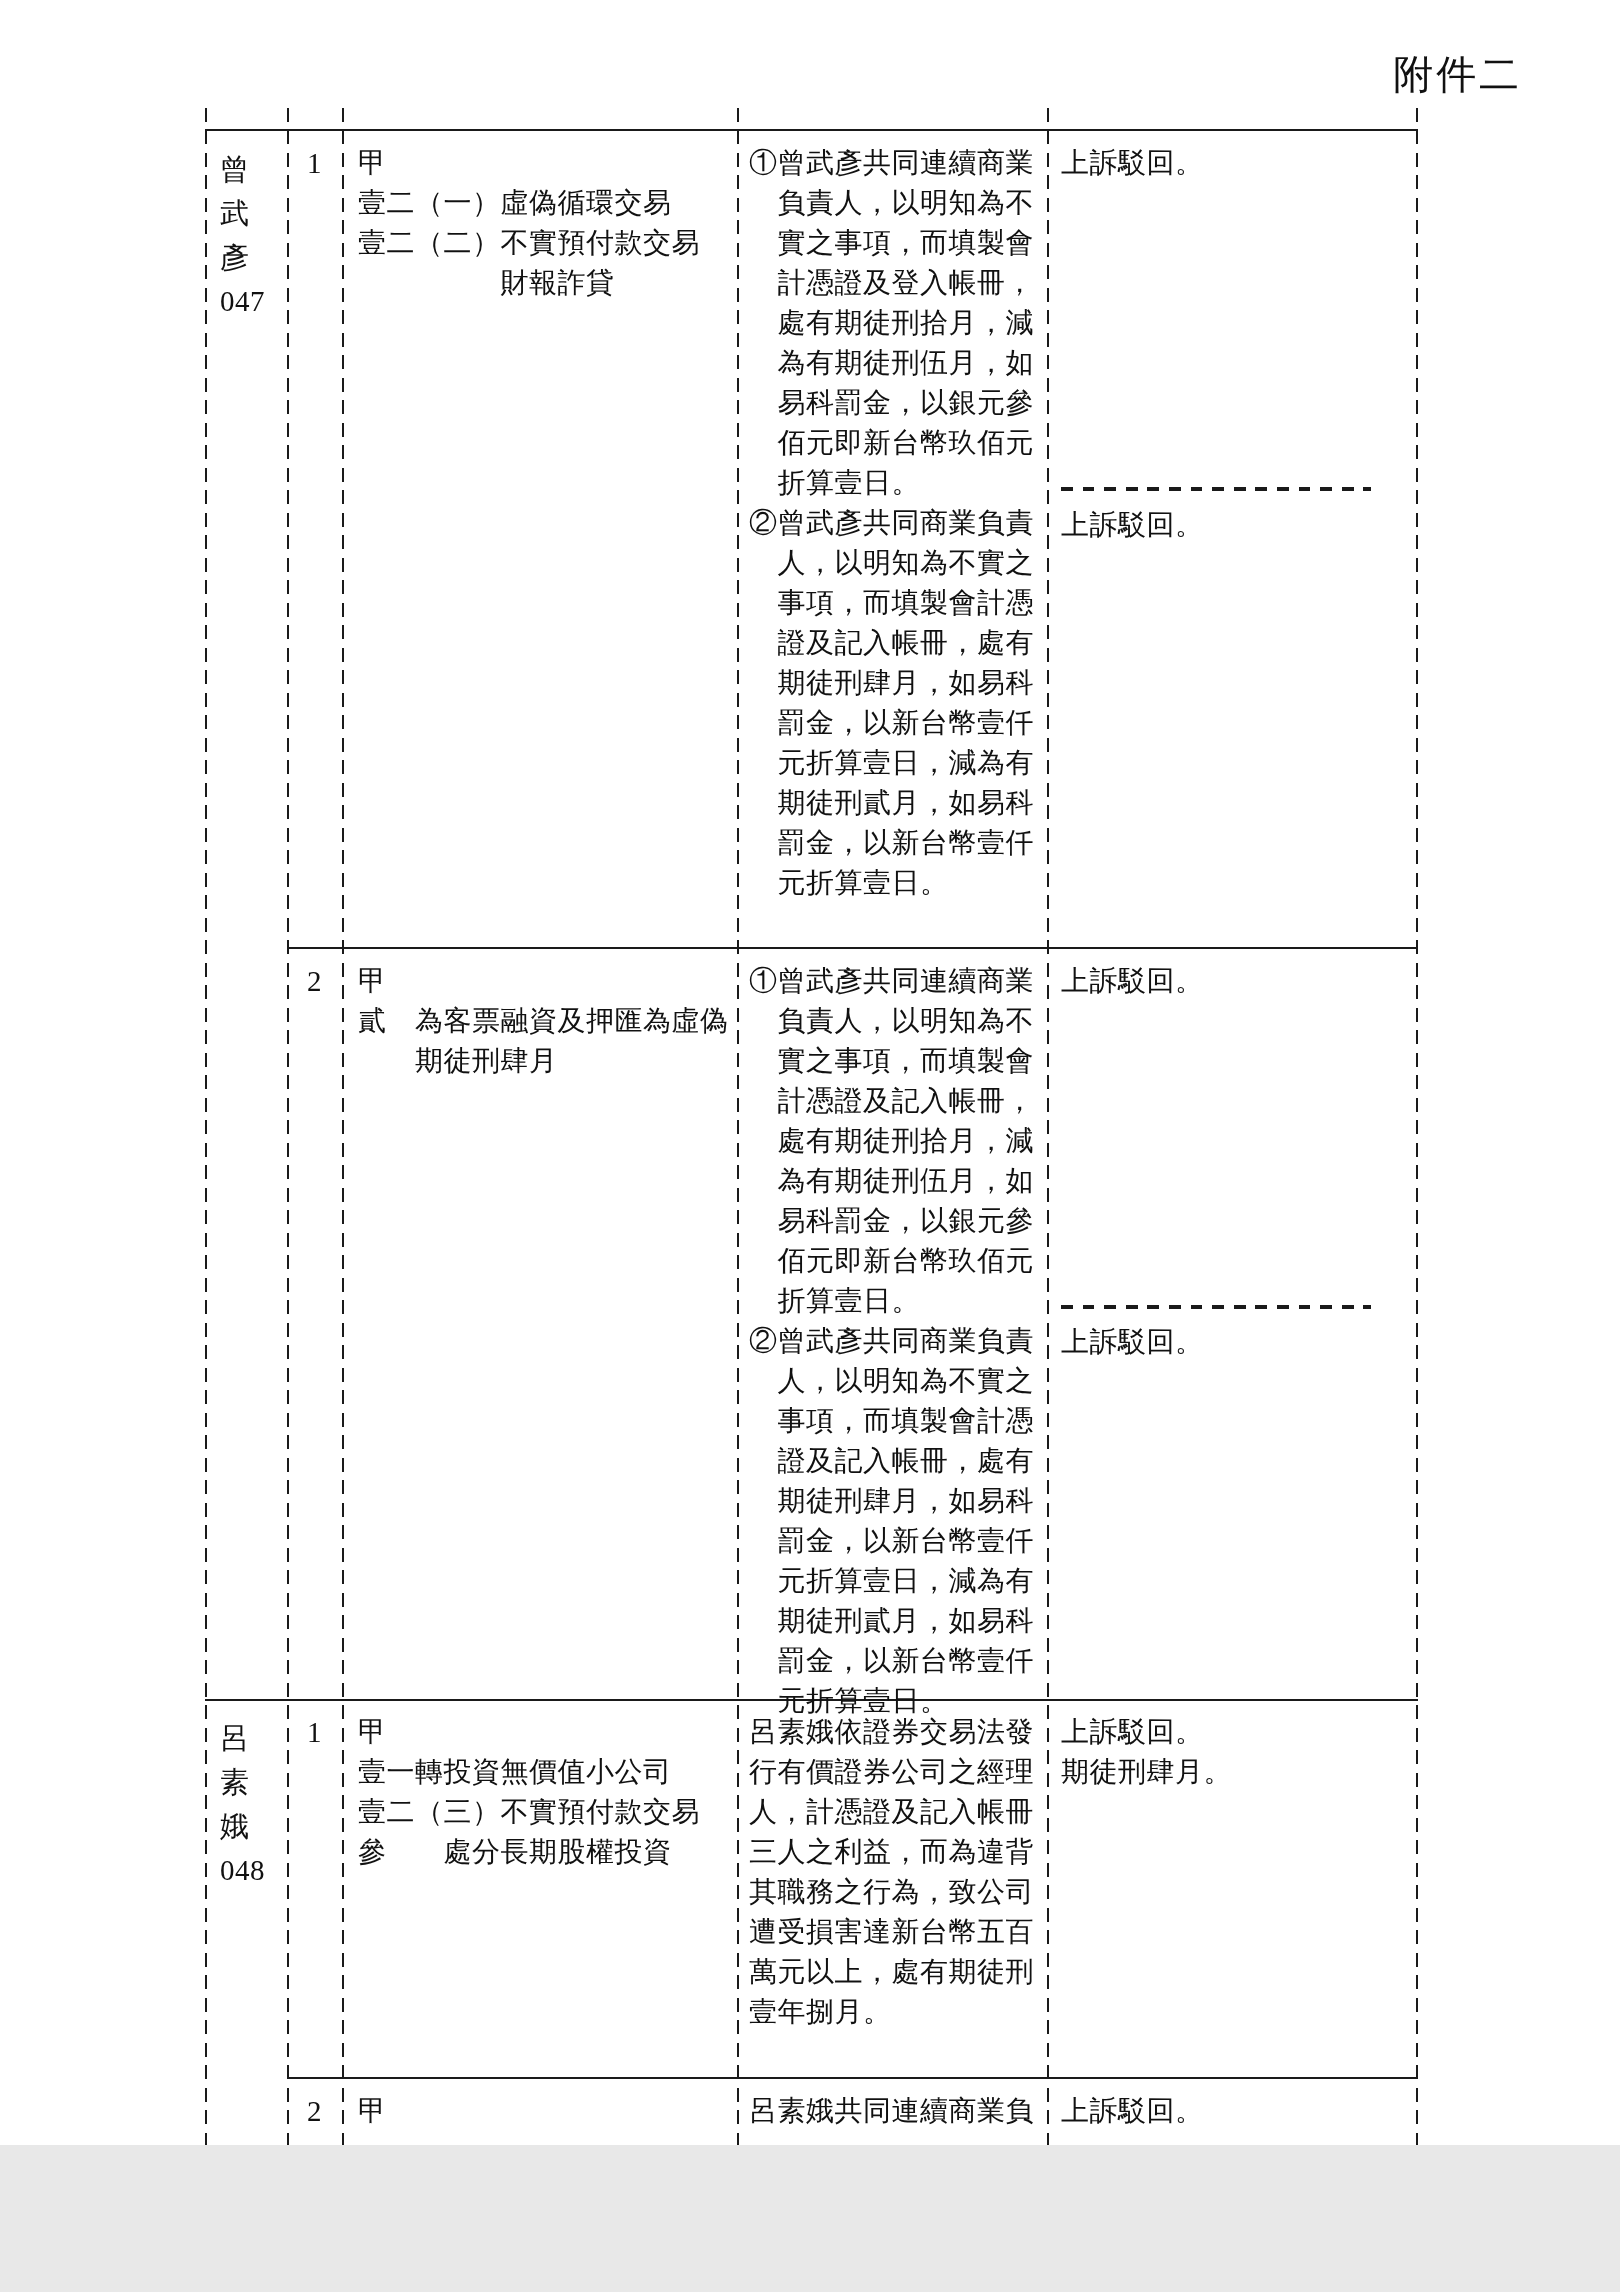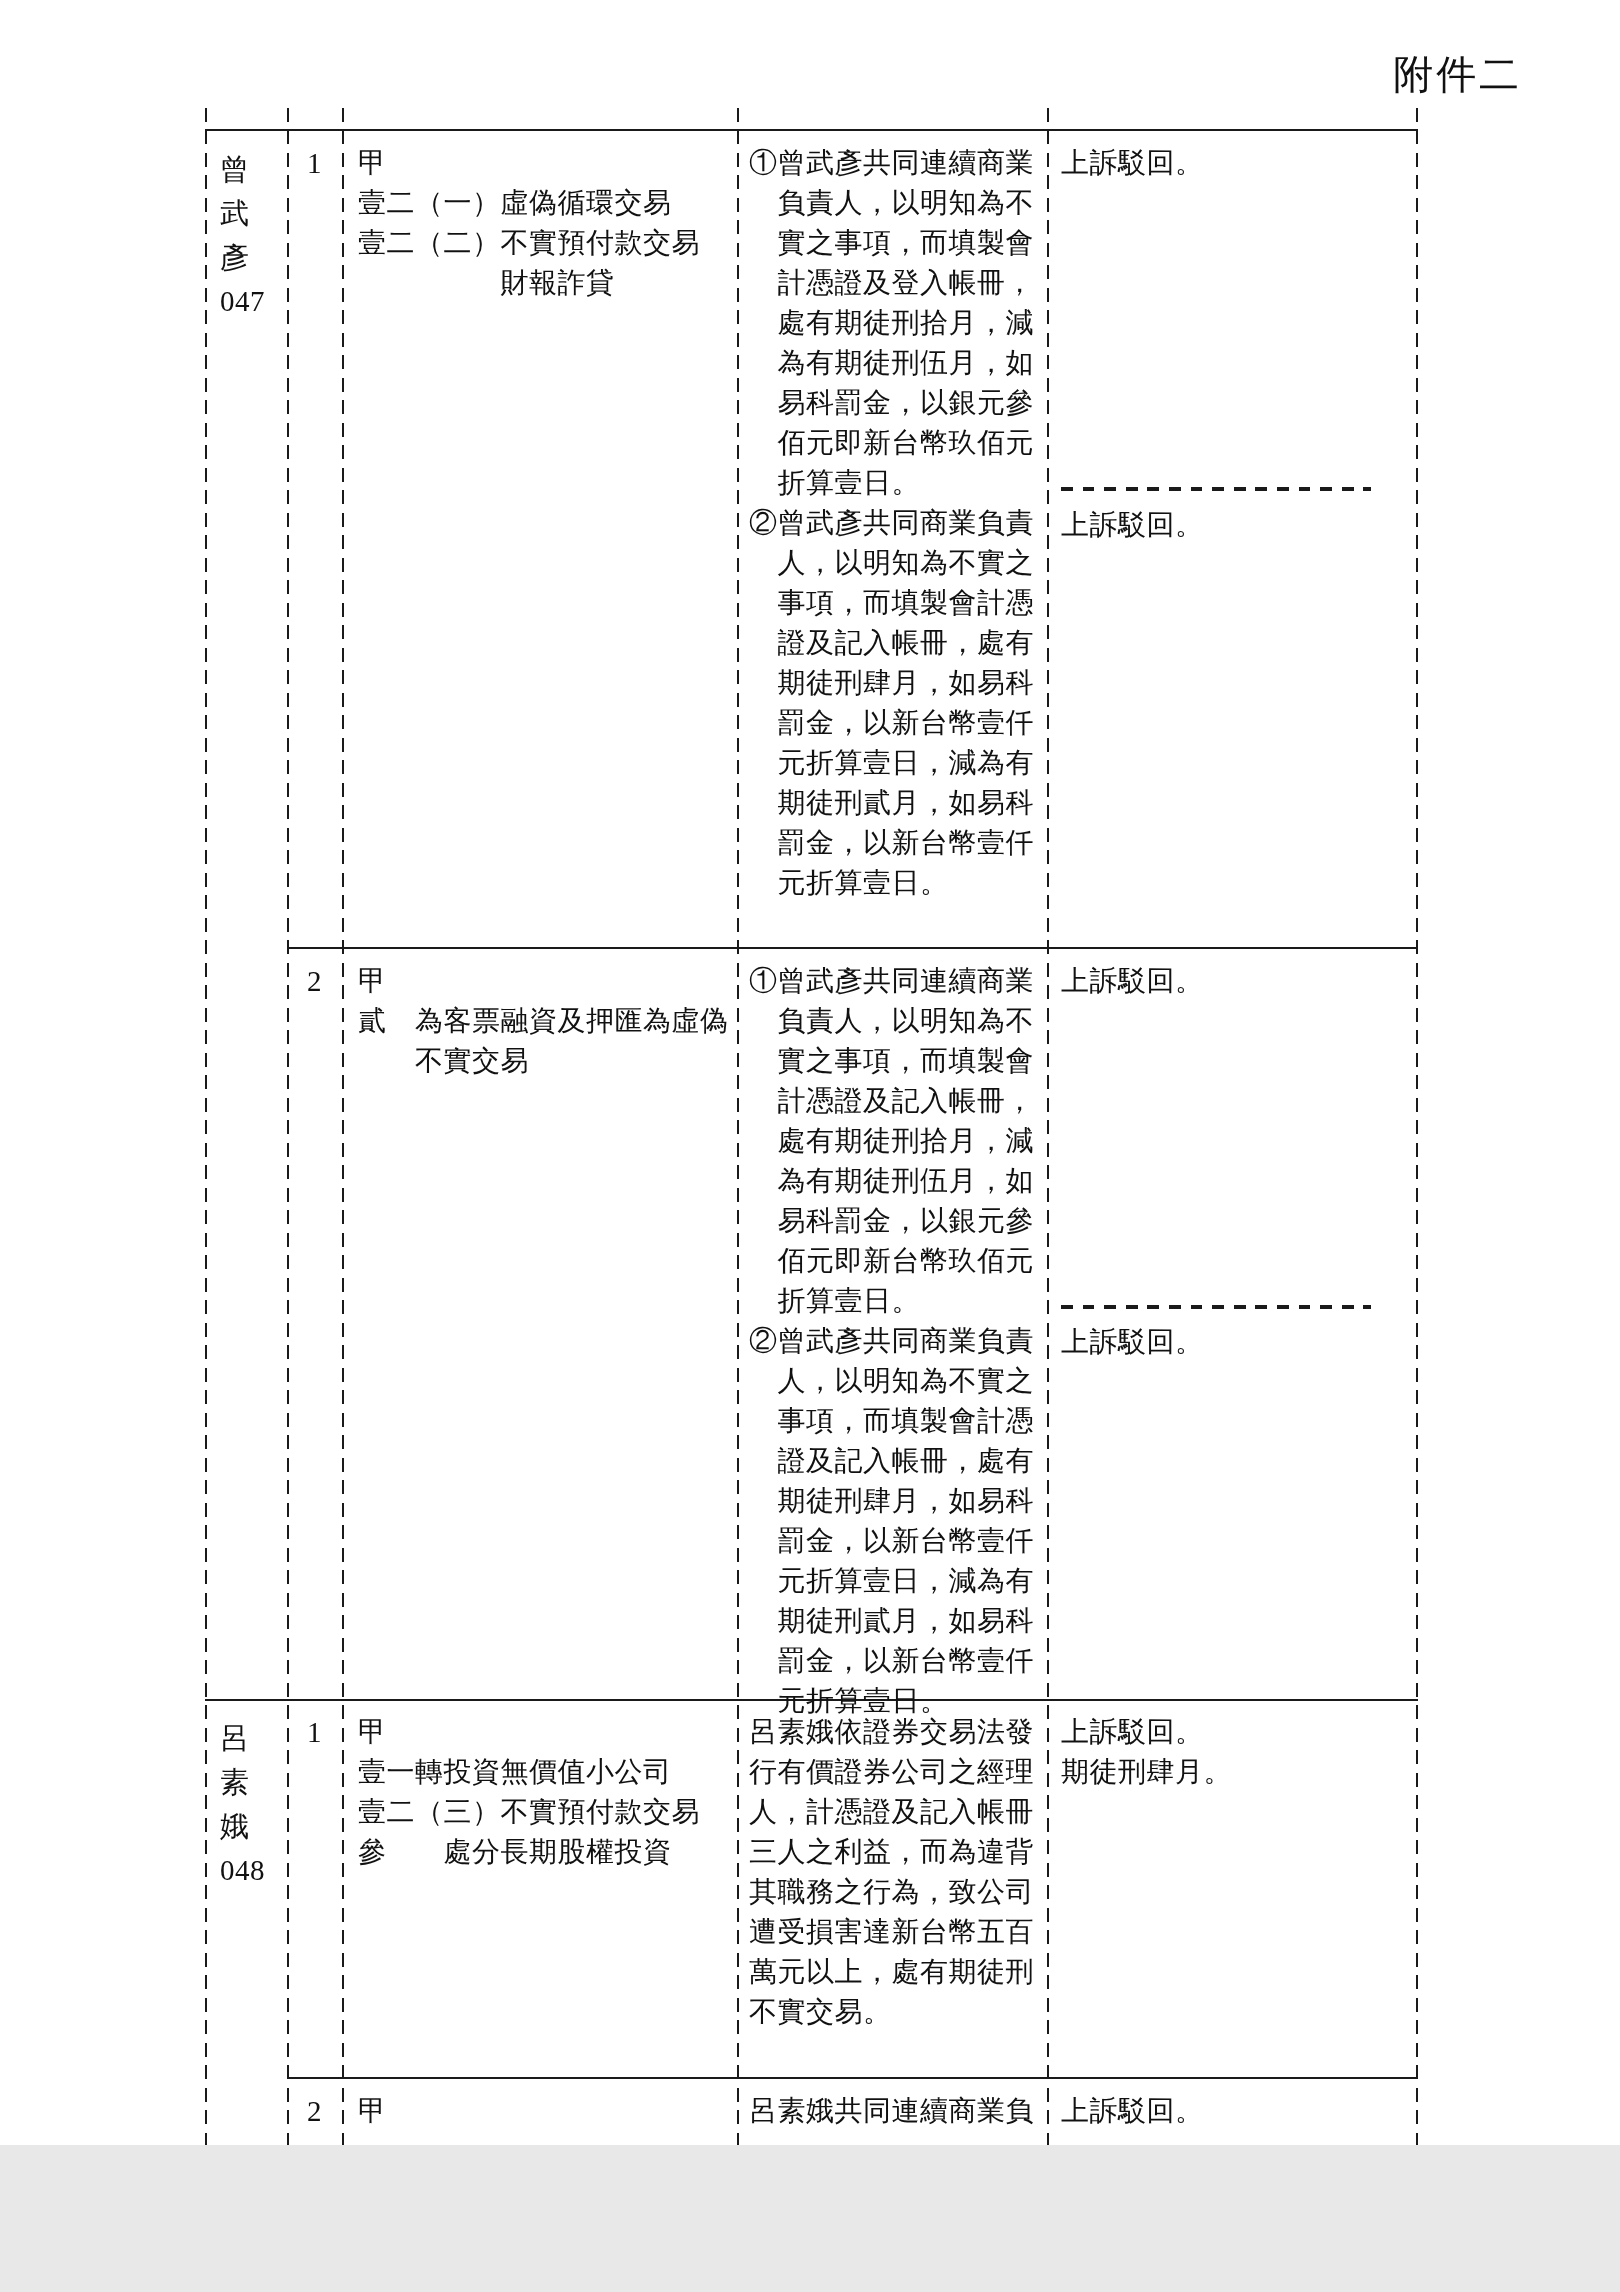--- a/index.html
+++ b/index.html
@@ -66,29 +66,29 @@
   <div class="cell name-cell" style="left:220px; top:1716px"><div>呂</div><div>素</div><div>娥</div><div>048</div></div>
 
   <div class="cell no-cell" style="left:292px; top:143px">1</div>
   <div class="cell" style="left:358px; top:143px"><div>甲</div><div>壹二（一）虛偽循環交易</div><div>壹二（二）不實預付款交易</div><div>　　　　　財報詐貸</div></div>
   <div class="cell" style="left:749px; top:143px"><div>①曾武彥共同連續商業</div><div>　負責人，以明知為不</div><div>　實之事項，而填製會</div><div>　計憑證及登入帳冊，</div><div>　處有期徒刑拾月，減</div><div>　為有期徒刑伍月，如</div><div>　易科罰金，以銀元參</div><div>　佰元即新台幣玖佰元</div><div>　折算壹日。</div><div>②曾武彥共同商業負責</div><div>　人，以明知為不實之</div><div>　事項，而填製會計憑</div><div>　證及記入帳冊，處有</div><div>　期徒刑肆月，如易科</div><div>　罰金，以新台幣壹仟</div><div>　元折算壹日，減為有</div><div>　期徒刑貳月，如易科</div><div>　罰金，以新台幣壹仟</div><div>　元折算壹日。</div></div>
   <div class="cell" style="left:1061px; top:143px">上訴駁回。</div>
   <div class="result-sep" style="left:1061px; top:487px"></div>
   <div class="cell" style="left:1061px; top:505px">上訴駁回。</div>
 
   <div class="cell no-cell" style="left:292px; top:961px">2</div>
-  <div class="cell" style="left:358px; top:961px"><div>甲</div><div>貳　為客票融資及押匯為虛偽</div><div>　　不實交易</div></div>
+  <div class="cell" style="left:358px; top:961px"><div>甲</div><div>貳　為客票融資及押匯為虛偽</div><div>　　期徒刑肆月</div></div>
   <div class="cell" style="left:749px; top:961px"><div>①曾武彥共同連續商業</div><div>　負責人，以明知為不</div><div>　實之事項，而填製會</div><div>　計憑證及記入帳冊，</div><div>　處有期徒刑拾月，減</div><div>　為有期徒刑伍月，如</div><div>　易科罰金，以銀元參</div><div>　佰元即新台幣玖佰元</div><div>　折算壹日。</div><div>②曾武彥共同商業負責</div><div>　人，以明知為不實之</div><div>　事項，而填製會計憑</div><div>　證及記入帳冊，處有</div><div>　期徒刑肆月，如易科</div><div>　罰金，以新台幣壹仟</div><div>　元折算壹日，減為有</div><div>　期徒刑貳月，如易科</div><div>　罰金，以新台幣壹仟</div><div>　元折算壹日。</div></div>
   <div class="cell" style="left:1061px; top:961px">上訴駁回。</div>
   <div class="result-sep" style="left:1061px; top:1305px"></div>
   <div class="cell" style="left:1061px; top:1322px">上訴駁回。</div>
 
   <div class="cell no-cell" style="left:292px; top:1712px">1</div>
   <div class="cell" style="left:358px; top:1712px"><div>甲</div><div>壹一轉投資無價值小公司</div><div>壹二（三）不實預付款交易</div><div>參　　處分長期股權投資</div></div>
-  <div class="cell" style="left:749px; top:1712px"><div>呂素娥依證券交易法發</div><div>行有價證券公司之經理</div><div>人，計憑證及記入帳冊</div><div>三人之利益，而為違背</div><div>其職務之行為，致公司</div><div>遭受損害達新台幣五百</div><div>萬元以上，處有期徒刑</div><div>不實交易。</div></div>
+  <div class="cell" style="left:749px; top:1712px"><div>呂素娥依證券交易法發</div><div>行有價證券公司之經理</div><div>人，計憑證及記入帳冊</div><div>三人之利益，而為違背</div><div>其職務之行為，致公司</div><div>遭受損害達新台幣五百</div><div>萬元以上，處有期徒刑</div><div>壹年捌月。</div></div>
   <div class="cell" style="left:1061px; top:1712px"><div>上訴駁回。</div><div>期徒刑肆月。</div></div>
 
   <div class="cell no-cell" style="left:292px; top:2091px">2</div>
   <div class="cell" style="left:358px; top:2091px"><div>甲</div></div>
   <div class="cell" style="left:749px; top:2091px"><div>呂素娥共同連續商業負</div></div>
   <div class="cell" style="left:1061px; top:2091px"><div>上訴駁回。</div></div>
 
   <div class="footer-page">第 65 頁</div>
   <div class="page-indicator">165/249</div>
 

